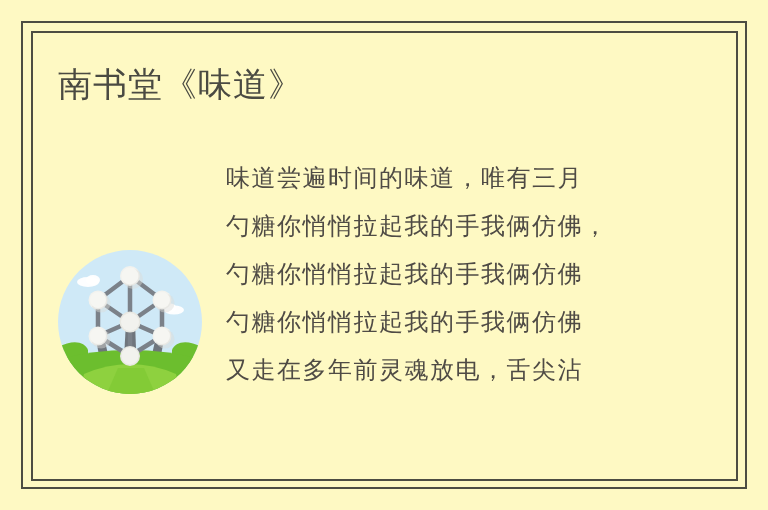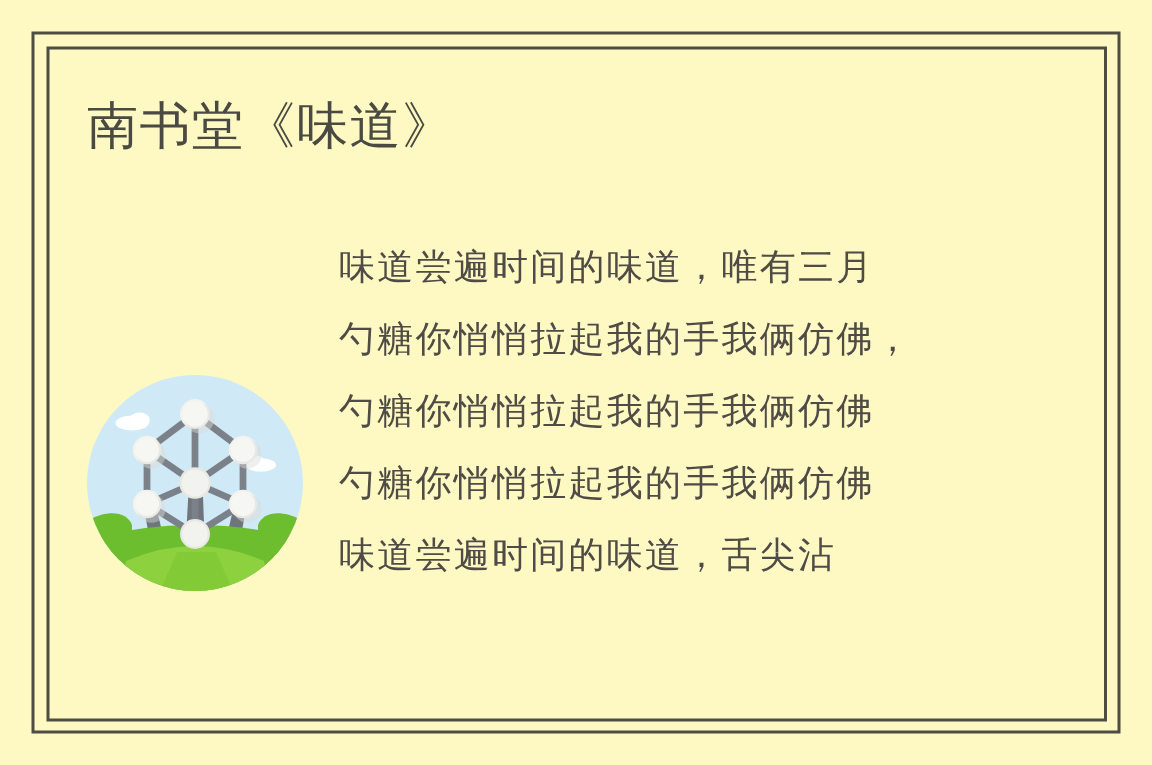--- a/index.html
+++ b/index.html
@@ -176,17 +176,17 @@
           </g>
         </g>
       </svg>
     </div>
 
     <div class="poem">
       <span class="poem-line">味道尝遍时间的味道，唯有三月</span>
       <span class="poem-line">勺糖你悄悄拉起我的手我俩仿佛，</span>
       <span class="poem-line">勺糖你悄悄拉起我的手我俩仿佛</span>
       <span class="poem-line">勺糖你悄悄拉起我的手我俩仿佛</span>
-      <span class="poem-line">味道尝遍时间的味道，舌尖沾</span>
+      <span class="poem-line">又走在多年前灵魂放电，舌尖沾</span>
     </div>
 
   </div>
 </div>
 
 </body></html>

